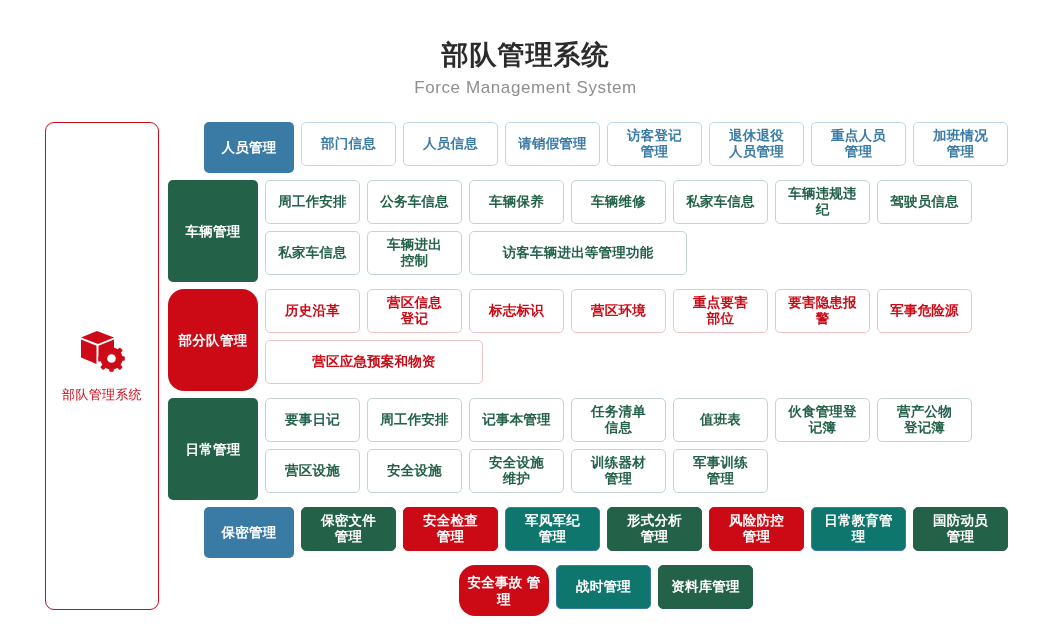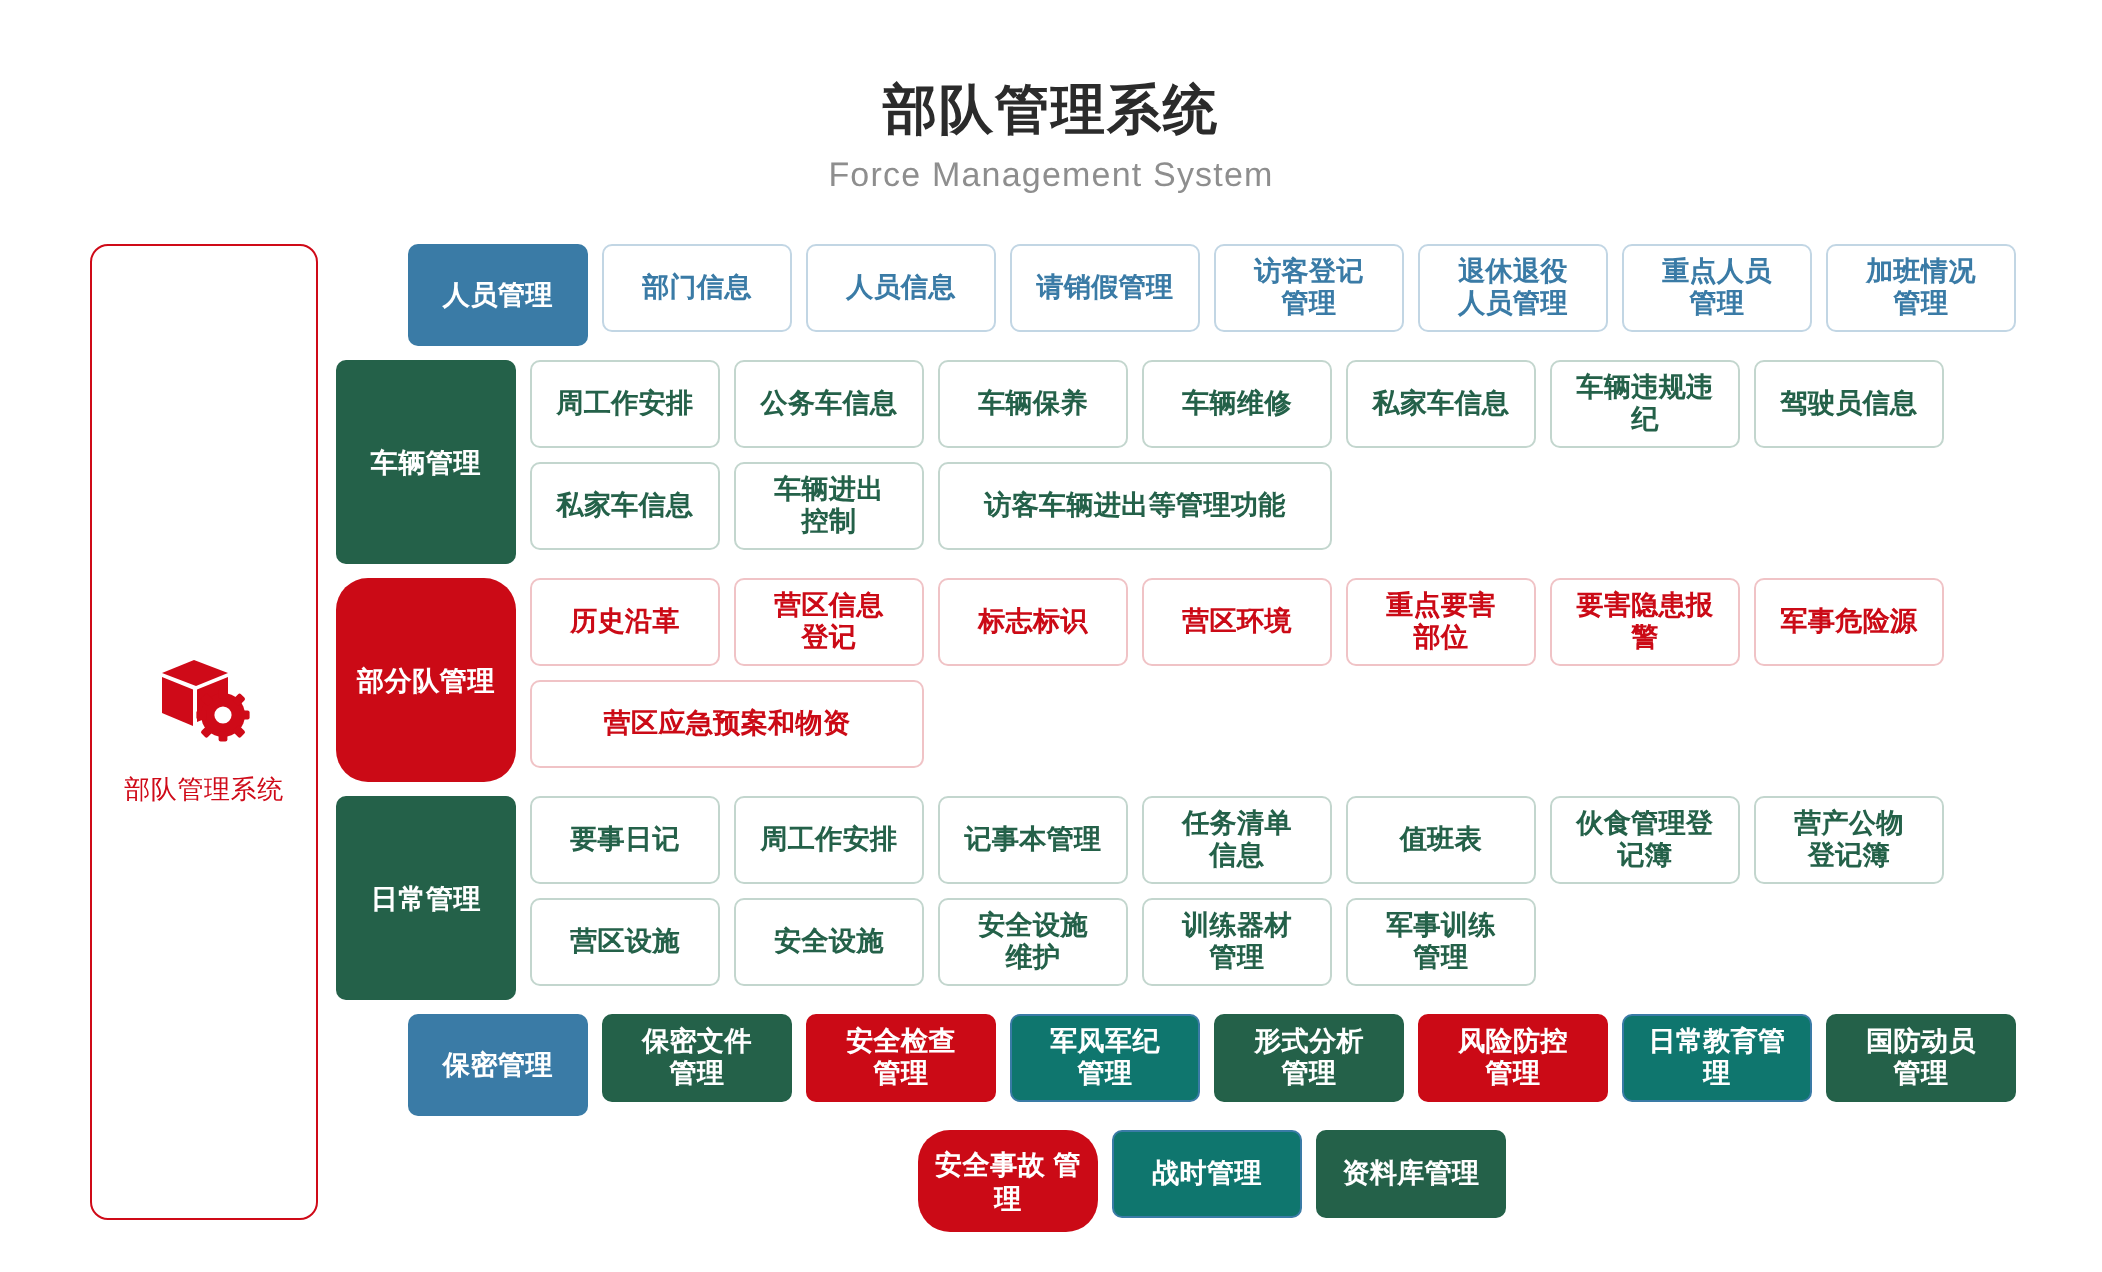--- a/index.html
+++ b/index.html
@@ -71,21 +71,21 @@
   .btn{
     height:44px;box-sizing:border-box;
     border-radius:5px;margin:0 7px 7px 0;
     display:flex;align-items:center;justify-content:center;
     text-align:center;font-size:13.5px;font-weight:bold;
     line-height:16px;letter-spacing:.2px;
     padding:3px 6px;white-space:pre-line;
     flex:0 0 auto;
   }
   .btn.w1{width:95px;}
-  .btn.w2{width:197px;}
+  .btn.w2{width:218px;}
 
   
   .btn.out-blue{background:#ffffff;border:1px solid #c2d6e4;color:#3a7ba6;}
   .btn.out-green{background:#ffffff;border:1px solid #c3d6ce;color:#246149;}
   .btn.out-red{background:#ffffff;border:1px solid #f0c3c6;color:#cb0a16;}
   
   .btn.sol-blue{background:#0f766e;color:#ffffff;border:1px solid #3a7ba6;}
   .btn.sol-green{background:#246149;color:#ffffff;border:1px solid #246149;}
   .btn.sol-red{background:#cb0a16;color:#ffffff;border:1px solid #cb0a16;}
 </style>

